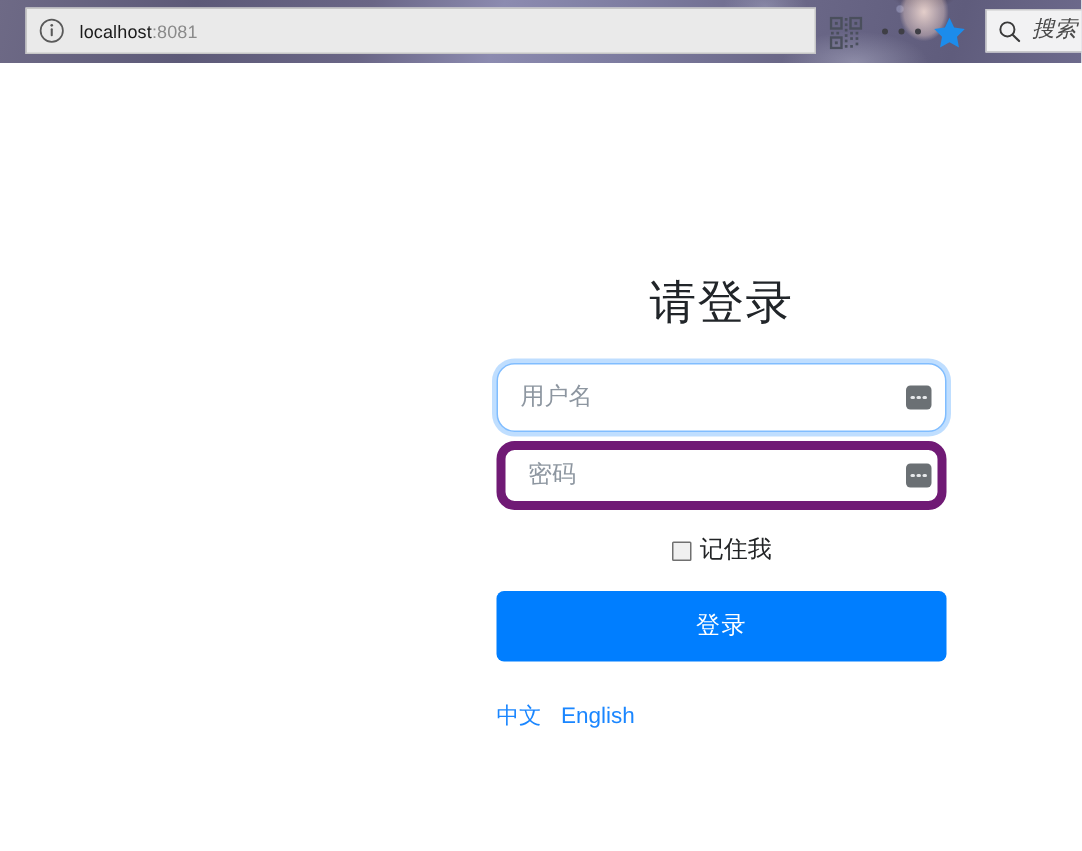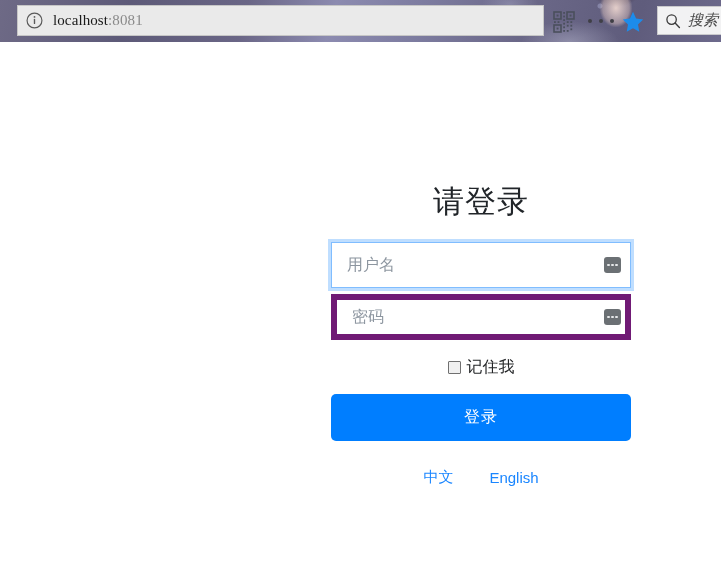--- a/index.html
+++ b/index.html
@@ -71,25 +71,24 @@
     align-items: center;
     padding-left: 8px;
   }
   #info-icon {
     width: 17px;
     height: 17px;
     flex: 0 0 auto;
     margin-right: 10px;
   }
   #url-text {
-    font-size: 15px;
+    font-size: 12px;
     color: #1a1a1a;
     letter-spacing: 0.1px;
     white-space: nowrap;
-    font-family: Liberation Serif, serif;
   }
   #url-text .url-port {
     color: #8a8a8a;
   }
 
   
   #qr-icon {
     position: absolute;
     top: 11px;
     left: 553px;
@@ -194,21 +193,21 @@
   .text-field {
     box-sizing: border-box;
     width: 300px;
     height: 46px;
     padding: 8px 40px 8px 15px;
     font-size: 16px;
     font-family: "Liberation Sans", "DejaVu Sans", sans-serif;
     color: #701a75;
     background: #ffffff;
     border: 1px solid #ced4da;
-    border-radius: 0;
+    border-radius: 12px;
     outline: none;
   }
   .text-field::placeholder {
     color: #8d96a0;
     opacity: 1;
   }
   #username-input {
     border: 1px solid #80bdff;
     box-shadow: 0 0 0 3px rgba(0,123,255,0.25);
   }
@@ -282,22 +281,22 @@
     text-align: center;
     font-size: 16px;
     color: #6c757d;
     letter-spacing: 0.2px;
   }
 
   #language-links {
     margin-top: 27px;
     display: flex;
     align-items: center;
-    justify-content: center;
-    gap: 36px;
+    justify-content: flex-start;
+    gap: 13px;
   }
   #language-links a {
     color: #1a86ff;
     text-decoration: none;
     font-size: 15px;
   }
 </style>
 </head>
 <body>
 

